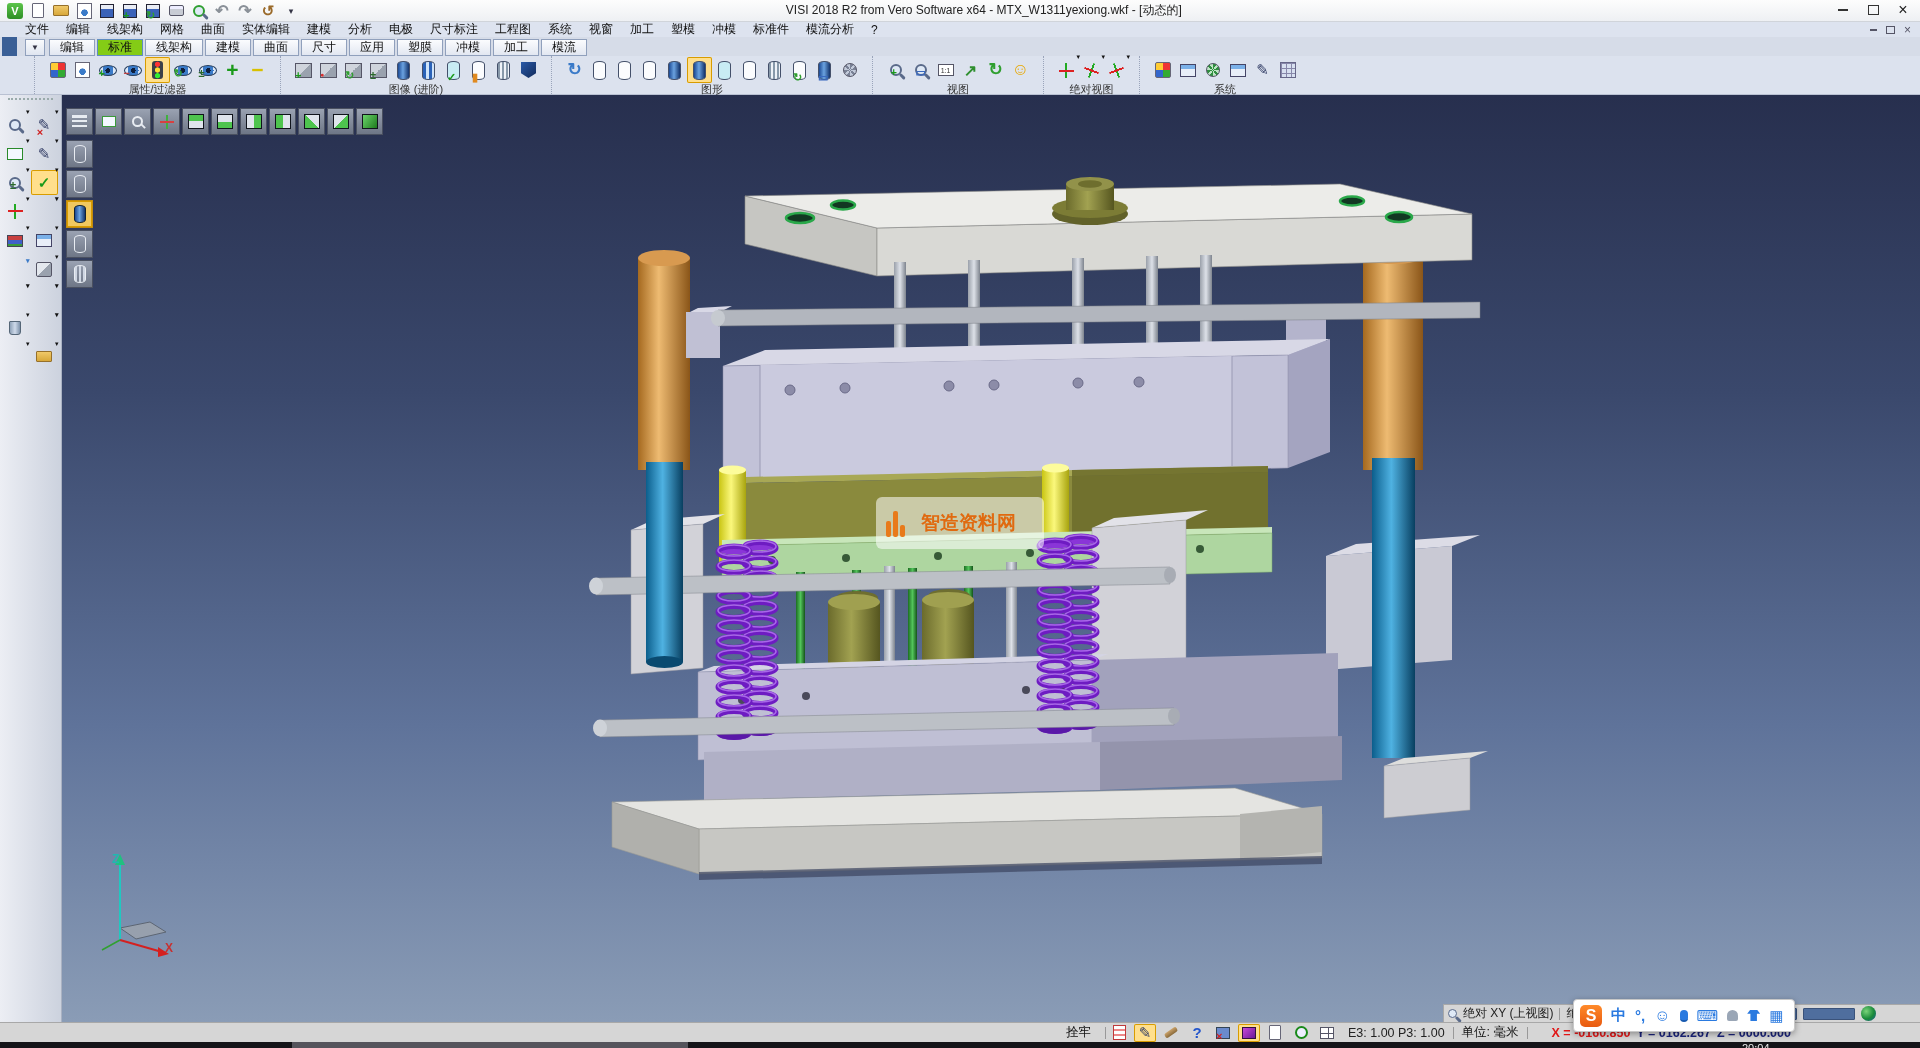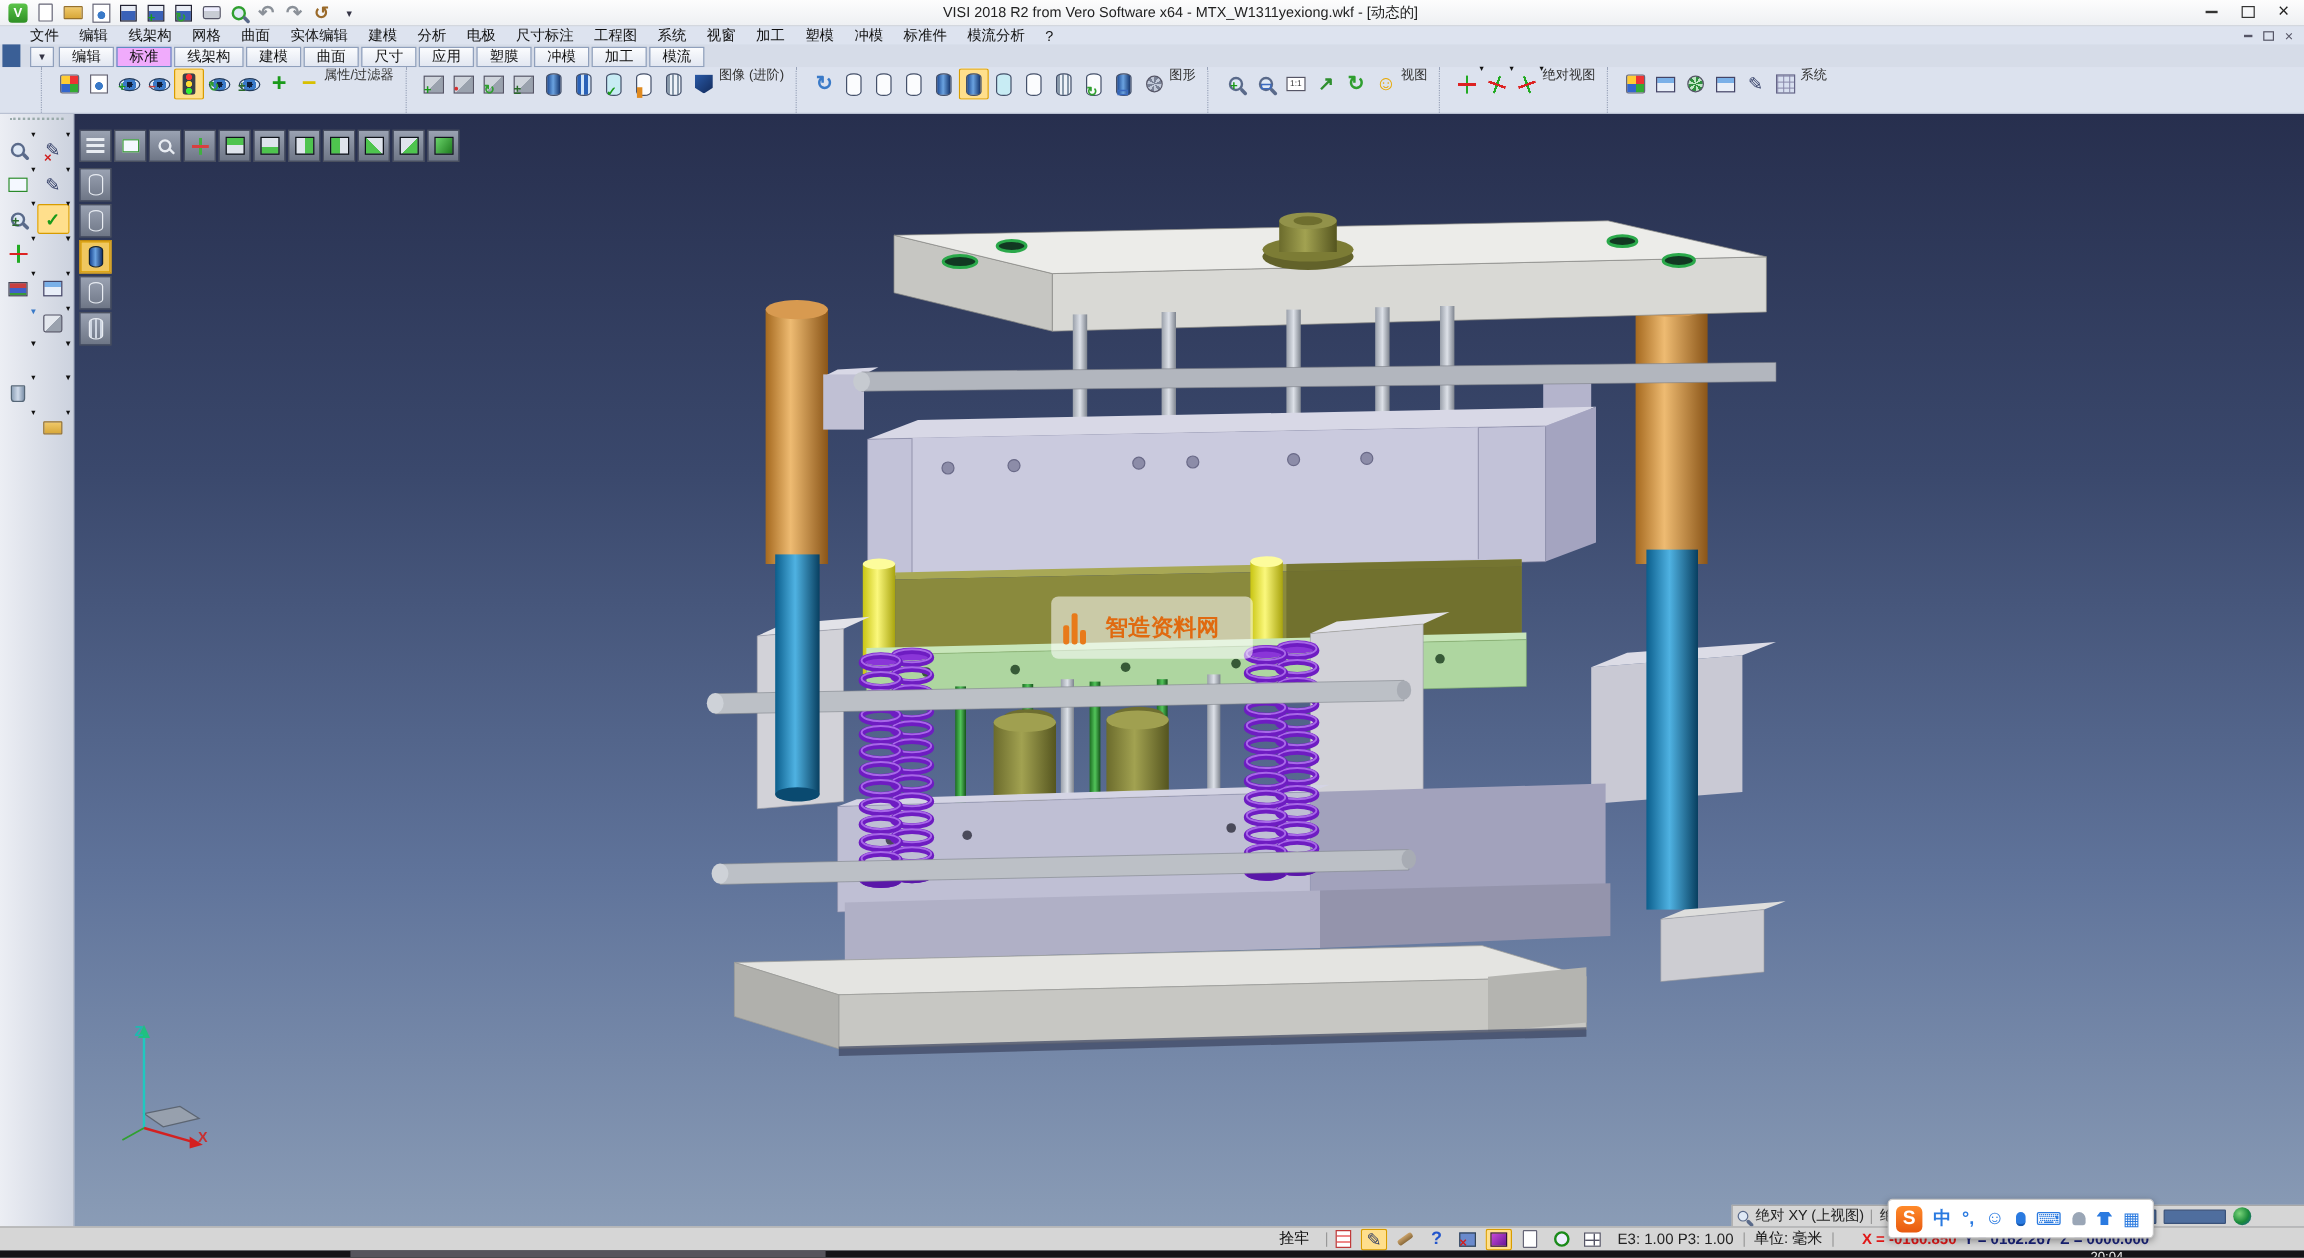--- a/index.html
+++ b/index.html
@@ -24,25 +24,25 @@
   .mdibtn{width:17px;height:13px;display:flex;align-items:center;justify-content:center;color:#556}
   .gl-min2::after{content:"";width:7px;height:2px;background:#556}
   .gl-max2::after{content:"";width:7px;height:6px;border:1px solid #556}
   .gl-cls2::after{content:"×";font-size:12px;line-height:8px}
 
   
   #tabbar{position:absolute;top:37px;left:0;right:0;height:19px;background:#d6dce8;display:flex;align-items:flex-end;padding-left:2px}
   #tab-corner{width:15px;height:19px;background:#3a5f96;margin-right:8px}
   #tab-dd{width:20px;height:17px;border:1px solid #90a0bc;background:linear-gradient(#fafbfd,#dfe5f0);display:flex;align-items:center;justify-content:center;margin-right:4px;font-size:8px;color:#334}
   .tab{padding:0 10px;border:1px solid #90a0bc;background:linear-gradient(#fbfcfe,#e2e7f1);margin-right:2px;height:17px;display:flex;align-items:center;font-size:12px;color:#111;white-space:nowrap}
-  .tab.active{background:#f0abfc;border-color:#5f8cc0}
+  .tab.active{background:#84cc16;border-color:#5f8cc0}
 
   
   #ribbon{position:absolute;top:56px;left:0;right:0;height:39px;background:#dce2ee;display:flex;padding-left:34px;border-bottom:1px solid #b9c1d2}
-  .rgroup{display:flex;flex-direction:row;align-items:flex-start;padding:1px 10px 0 10px;border-left:1px dotted #9aa4ba}
+  .rgroup{display:flex;flex-direction:column;align-items:center;padding:1px 10px 0 10px;border-left:1px dotted #9aa4ba}
   .ricons{display:flex;align-items:center;height:26px}
   .rlabel{font-size:11px;color:#333;line-height:12px;white-space:nowrap}
   .ri{width:25px;height:26px;display:flex;align-items:center;justify-content:center;position:relative;border-radius:2px}
   .hl{background:#ffdf8c;box-shadow:inset 0 0 0 1px #d89c00}
 
   
   .sh-eye{width:18px;height:11px;border-radius:50%;border:1px solid #223a5a;background:radial-gradient(circle at 50% 50%,#0e1e3c 0 2.5px,#3a7ac8 2.5px 5.5px,#dce8f8 5.5px)}
   .sh-cyl{width:13px;height:19px;border:1px solid #44506a;border-radius:6px/3.5px;background:#fbfcfe}
   .f-b{background:linear-gradient(90deg,#1c4a94,#6aa2e0 45%,#14346c)!important}
   .f-c{background:#c8ecf4!important}

